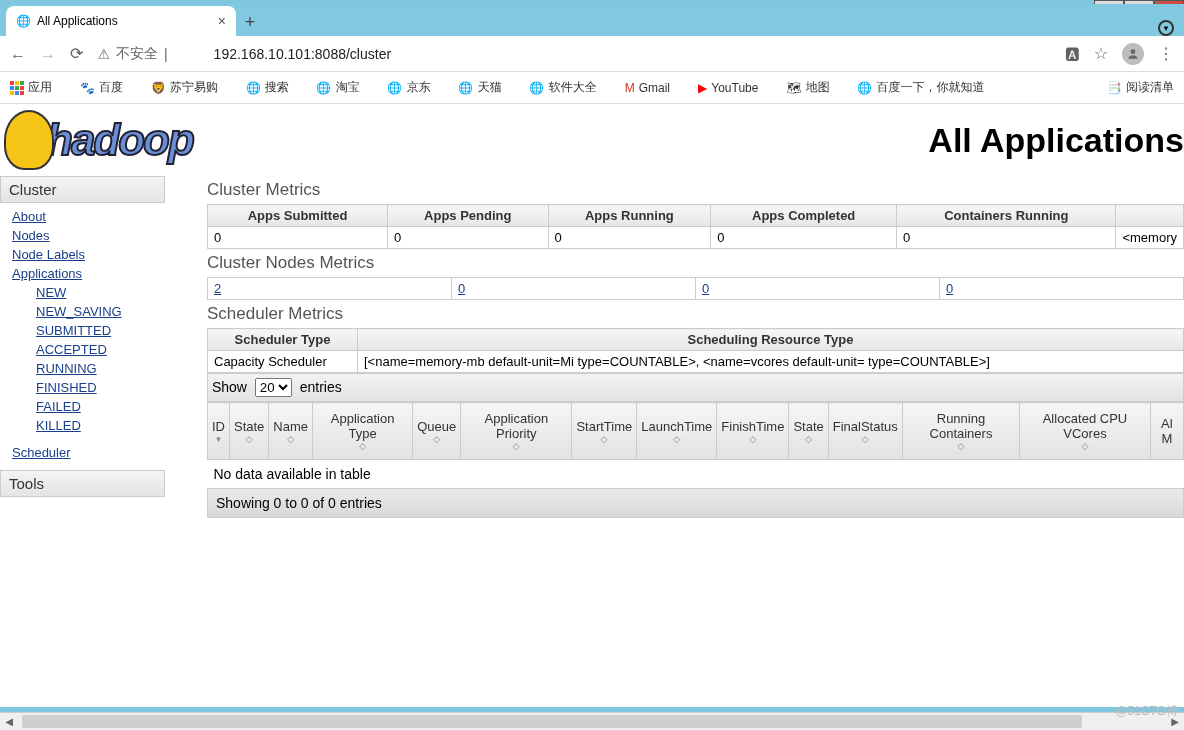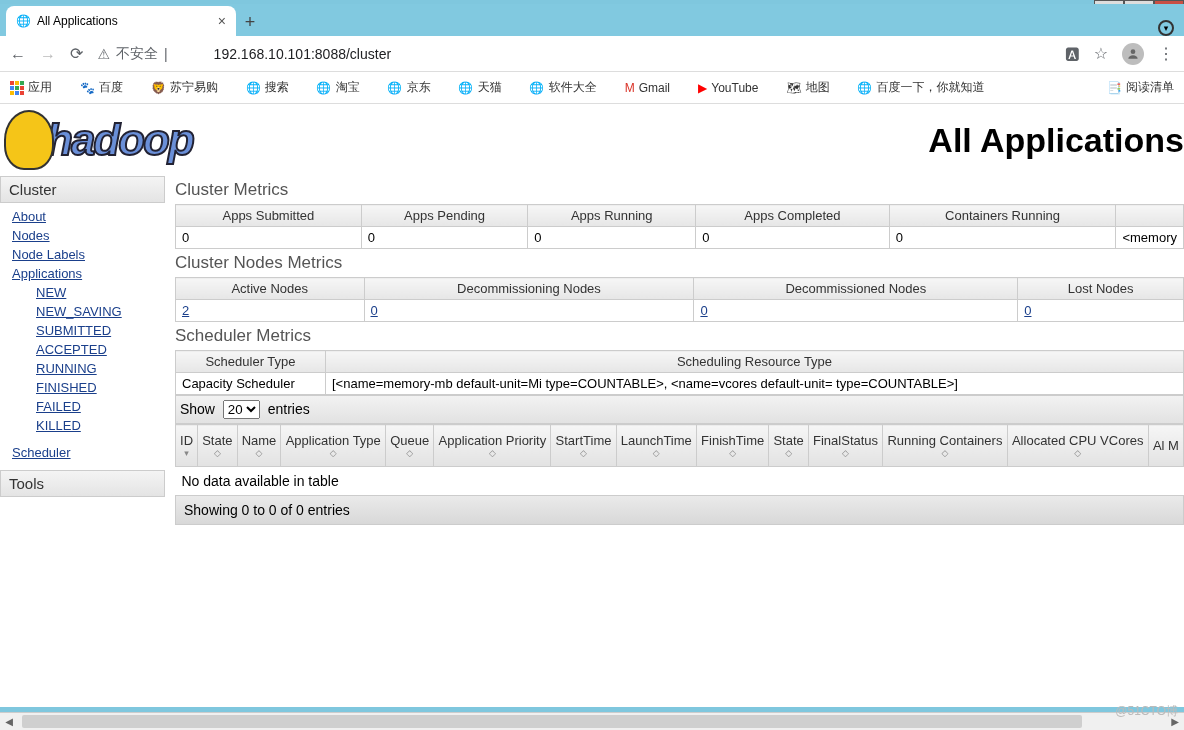--- a/index.html
+++ b/index.html
@@ -22,30 +22,30 @@
 .bookmarks { height:32px; display:flex; align-items:center; padding:0 10px; gap:28px; font-size:12px; border-bottom:1px solid #ddd; color:#333; }
 .bm { display:flex; align-items:center; gap:4px; cursor:pointer; }
 .bm .globe { font-size:12px; }
 .bm-right { margin-left:auto; display:flex; align-items:center; gap:6px; }
 .page { position:absolute; top:100px; left:0; right:0; bottom:0; overflow:auto; background:#fff; }
 .header { display:flex; align-items:center; padding:6px 0 6px 4px;justify-content:flex-end; }
 .logo { display:flex; align-items:center; }
 .logo-ele { width:50px; height:60px; background:#f5c518; border-radius:50% 50% 40% 40%; border:2px solid #333; position:relative; margin-right:-8px; }
 .logo-text { font-size:44px; font-weight:bold; color:#6a8fd8; -webkit-text-stroke:2px #223; letter-spacing:-2px; font-style:italic; }
 .page-title { margin-left:auto; font-size:34px; font-weight:bold; padding-right:0; }
-.content { display:flex; }
+.content { display:flex;gap:32px; }
 .sidebar { width:165px; padding:0; }
 .side-h { background:linear-gradient(#f4f4f4,#e4e4e4); border:1px solid #ccc; padding:4px 8px; font-size:15px; color:#333; }
 .side-links { padding:4px 0 8px 12px; font-size:13px; }
 .side-links a { color:#1a3f8b; text-decoration:underline; display:block; line-height:19px; }
 .sub-links { padding-left:24px; }
 .main { flex:1; padding:0 0 0 10px; }
 .sec-h { font-size:17px; color:#555; padding:4px 0; }
 table.metrics { width:100%; border-collapse:collapse; font-size:13px; }
-table.metrics th { background:linear-gradient(#f6f6f6,#e6e6e6); border:1px solid #ccc; padding:3px 6px; font-weight:normal; color:#333; }
+table.metrics th { background:linear-gradient(#f6f6f6,#e6e6e6); border:1px solid #ccc; padding:3px 6px; font-weight:bold; color:#333; }
 table.metrics td { border:1px solid #ccc; padding:3px 6px; }
 table.metrics td a { color:#1a3f8b; text-decoration:underline; }
 .dt-len { padding:4px 0; font-size:14px; background:linear-gradient(#f2f2f2,#e2e2e2); border:1px solid #ccc; }
 .dt-len select { margin:0 4px; }
 table.apps { width:100%; border-collapse:collapse; font-size:13px; }
 table.apps th { background:linear-gradient(#f6f6f6,#e2e2e2); border:1px solid #ccc; padding:8px 4px; font-weight:normal; text-align:center; color:#333; }
 .sort { font-size:9px; color:#888; display:block; }
 .nodata { text-align:left; padding:6px 30px 6px 6px; font-size:14px; }
 .dt-info { background:linear-gradient(#eaeaea,#d8d8d8); border:1px solid #ccc; padding:6px 8px; font-size:14px; }
 .hscroll { position:absolute; bottom:0; left:0; right:0; height:18px; background:#f0f0f0; border-top:1px solid #ccc; display:flex; align-items:center; }
@@ -218,26 +218,20 @@
             <td>0</td>
             <td>0</td>
             <td>&lt;memory</td>
           </tr>
         </tbody>
           </table>
 
         <div class="sec-h">Cluster Nodes Metrics</div>
         <table class="metrics">
           <tbody>
-              <tr>
-            <th>Active Nodes</th>
-            <th>Decommissioning Nodes</th>
-            <th>Decommissioned Nodes</th>
-            <th>Lost Nodes</th>
-          </tr>
           <tr>
             <td><a>2</a></td>
             <td><a>0</a></td>
             <td><a>0</a></td>
             <td><a>0</a></td>
           </tr>
         </tbody>
           </table>
 
         <div class="sec-h">Scheduler Metrics</div>

